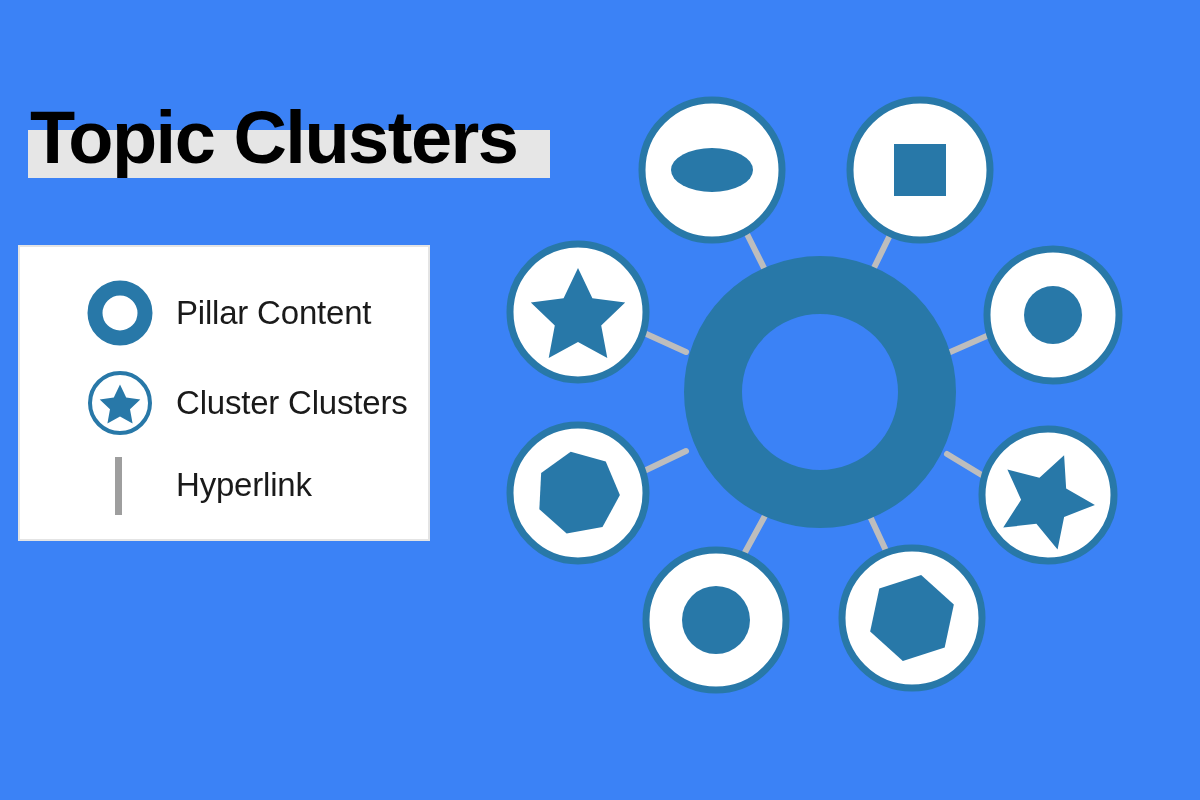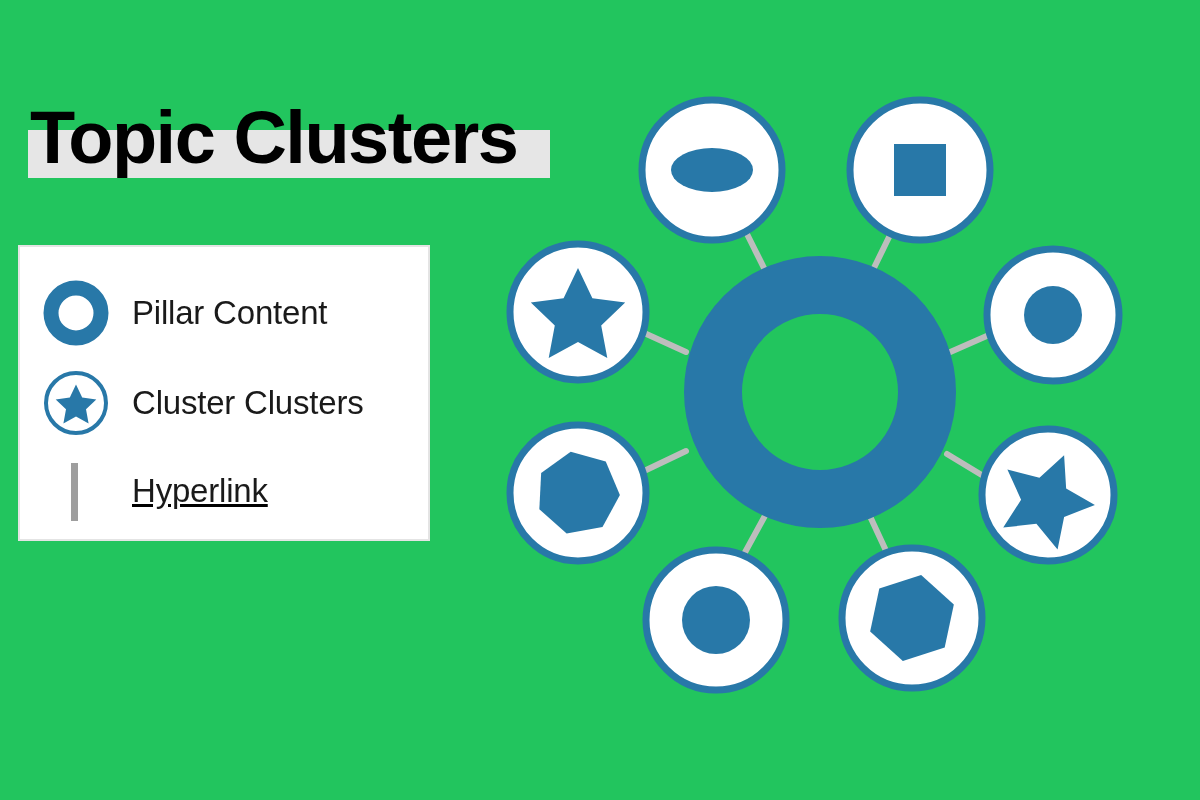--- a/index.html
+++ b/index.html
@@ -11,21 +11,21 @@
   body {
     font-family: "Liberation Sans", sans-serif;
     width: 1200px;
     height: 800px;
     overflow: hidden;
   }
   #canvas {
     position: relative;
     width: 1200px;
     height: 800px;
-    background: #22c55e;
+    background: #3b82f6;
   }
 
   
   #title-block {
     position: absolute;
     left: 28px;
     top: 96px;
     width: 540px;
     height: 86px;
   }
@@ -62,24 +62,25 @@
     background: #ffffff;
     box-sizing: border-box;
   }
   .legend-row {
     position: absolute;
     left: 0;
     display: flex;
     align-items: center;
     width: 440px;
     height: 76px;
+    padding-left: 44px;
   }
   #legend-row-pillar  { top: 28px; }
   #legend-row-cluster { top: 118px; }
-  #legend-row-link    { top: 206px; text-decoration: underline; }
+  #legend-row-link    { top: 200px; }
 
   .legend-marker {
     width: 112px;
     min-width: 112px;
     height: 76px;
     display: flex;
     align-items: center;
     justify-content: center;
   }
   .legend-label {

